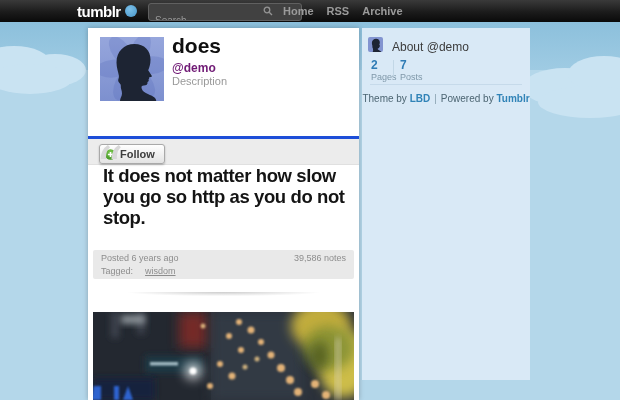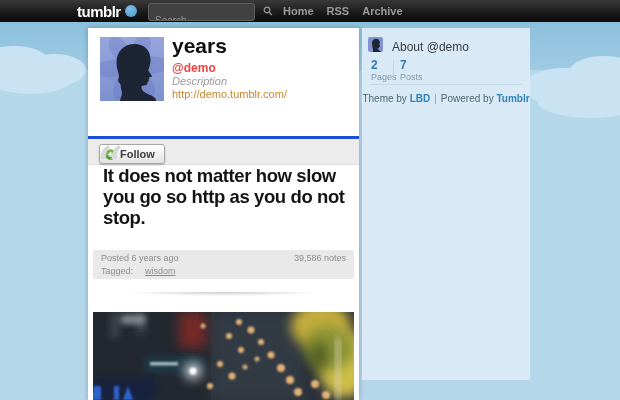--- a/index.html
+++ b/index.html
@@ -9,32 +9,32 @@
   
   .sky-top{position:absolute;left:0;top:22px;width:620px;height:48px;background:linear-gradient(#8cc0dc,#9fcbe3);}
   .cloud{position:absolute;background:#c9e3f2;border-radius:50%;}
 
   
   #topbar{position:absolute;left:0;top:0;width:620px;height:22px;background:linear-gradient(180deg,#3a3a3a 0%,#1b1b1b 55%,#0a0a0a 100%);z-index:30;}
   #logo{position:absolute;left:77px;top:0;height:22px;display:flex;align-items:center;gap:4px;cursor:pointer;}
   #logo .word{color:#fff;font-size:15px;font-weight:bold;letter-spacing:-0.5px;}
   #logo .dot{width:12px;height:12px;border-radius:50%;background:radial-gradient(circle at 40% 35%,#7cc0e8,#4796c9);}
   #searchwrap{position:absolute;left:148px;top:3px;width:129px;height:16px;}
-  #searchwrap input{width:107px;height:16px;box-sizing:border-box;background:#414141;border:1px solid #606060;border-radius:3px;color:#bbb;font-size:10px;padding:16px 18px 0 6px;font-family:"Liberation Sans",sans-serif;outline:none;}
+  #searchwrap input{width:154px;height:16px;box-sizing:border-box;background:#414141;border:1px solid #606060;border-radius:3px;color:#bbb;font-size:10px;padding:16px 18px 0 6px;font-family:"Liberation Sans",sans-serif;outline:none;}
   #searchwrap input::placeholder{color:#999;}
   #searchwrap svg{position:absolute;right:4px;top:3px;}
   #nav{position:absolute;left:283px;top:0;height:22px;display:flex;align-items:center;gap:13px;}
   #nav .navitem{color:#9b9b9b;font-size:11px;font-weight:bold;cursor:pointer;}
 
   
   #column{position:absolute;left:88px;top:28px;width:271px;height:372px;background:#ffffff;box-shadow:0 0 5px rgba(0,0,0,0.25);}
   #avatar{position:absolute;left:12px;top:9px;width:64px;height:64px;}
   .blog-title{position:absolute;left:84px;top:6px;font-size:21px;font-weight:bold;color:#0f0f0f;}
-  .blog-username{position:absolute;left:84px;top:33px;font-size:12px;font-weight:bold;color:#ef4444;}
-  .blog-desc{position:absolute;left:84px;top:47px;font-size:11px;font-style:italic;color:#999;}
+  .blog-username{position:absolute;left:84px;top:33px;font-size:12px;font-weight:bold;color:#701a75;}
+  .blog-desc{position:absolute;left:84px;top:47px;font-size:11px;color:#999;}
   .blog-url{position:absolute;left:84px;top:60px;font-size:11px;color:#c9872e;text-decoration:none;cursor:pointer;}
 
   #follow-band{position:absolute;left:0;top:108px;width:271px;height:29px;background:#ececec;border-top:3px solid #1d4ed8;border-bottom:1px solid #e0e0e0;box-sizing:border-box;}
   #follow-btn{position:absolute;left:11px;top:5px;height:18px;display:flex;align-items:center;gap:4px;padding:0 9px 0 5px;border:1px solid #a9a9a9;border-radius:3px;background:linear-gradient(#ffffff,#e3e3e3);box-shadow:0 1px 2px rgba(0,0,0,0.25);font-size:11px;font-weight:bold;color:#3e3e3e;cursor:pointer;}
 
   #quote-mark{position:absolute;left:7px;top:112px;font-family:"DejaVu Serif",serif;font-size:56px;line-height:56px;color:#d8d8d8;}
   #quote-lines{position:absolute;left:15px;top:137px;width:256px;}
   #quote-lines .qline{font-size:18.5px;font-weight:bold;color:#141414;line-height:21px;letter-spacing:-0.4px;white-space:nowrap;}
   #quote-source{position:absolute;left:12px;top:227px;font-size:10px;color:#8c8c8c;}
   #quote-source a{color:#8c8c8c;text-decoration:underline;cursor:pointer;}
@@ -105,24 +105,23 @@
         <ellipse cx="32" cy="11" rx="9" ry="17" transform="rotate(25 32 30)"></ellipse>
         <ellipse cx="32" cy="11" rx="9" ry="17" transform="rotate(85 32 30)"></ellipse>
         <ellipse cx="32" cy="11" rx="9" ry="17" transform="rotate(145 32 30)"></ellipse>
         <ellipse cx="32" cy="11" rx="9" ry="17" transform="rotate(205 32 30)"></ellipse>
         <ellipse cx="32" cy="11" rx="9" ry="17" transform="rotate(265 32 30)"></ellipse>
         <ellipse cx="32" cy="11" rx="9" ry="17" transform="rotate(325 32 30)"></ellipse>
       </g>
       <path fill="#1d2433" d="M20,64 C20,61 22,59.5 22,56.5 C22,53.5 20.5,51.5 20.8,48.8 C21,46.8 19,46.3 18.3,44.2 C17.7,42.4 19.3,41.2 18.9,38.8 C18.3,35 16.5,30.8 16.5,25.5 C16.5,14.5 24,7 34.5,7 C44.5,7 50.5,13.5 50.5,22.5 C50.5,27.5 49.3,30.8 48.2,33.2 L51.6,38.4 C52.1,39.2 51.7,40 50.8,40.1 L48.8,40.4 C49.4,41.2 49.2,42 48.4,42.4 C49.1,43.5 48.8,44.5 47.5,44.9 C48,47.2 46.2,48.5 43.8,48.5 C41.8,48.5 41.2,49.5 41.6,51.3 C42.2,54.1 44.8,55.7 48.4,57.3 C52.4,59.1 56.2,60.5 56.2,64 Z"></path>
     </svg>
 
-    <div class="blog-title">years</div>
+    <div class="blog-title">does</div>
     <div class="blog-username">@demo</div>
     <div class="blog-desc">Description</div>
-    <a class="blog-url">http://demo.tumblr.com/</a>
 
     <div id="follow-band">
       <div id="follow-btn">
         <svg width="11" height="11" viewBox="0 0 11 11">
           <defs>
             <radialGradient id="fgrn" cx="0.5" cy="0.3" r="0.8">
               <stop offset="0" stop-color="#7cc94f"></stop>
                 <stop offset="1" stop-color="#3b8f1d"></stop>
             </radialGradient>
           </defs>

